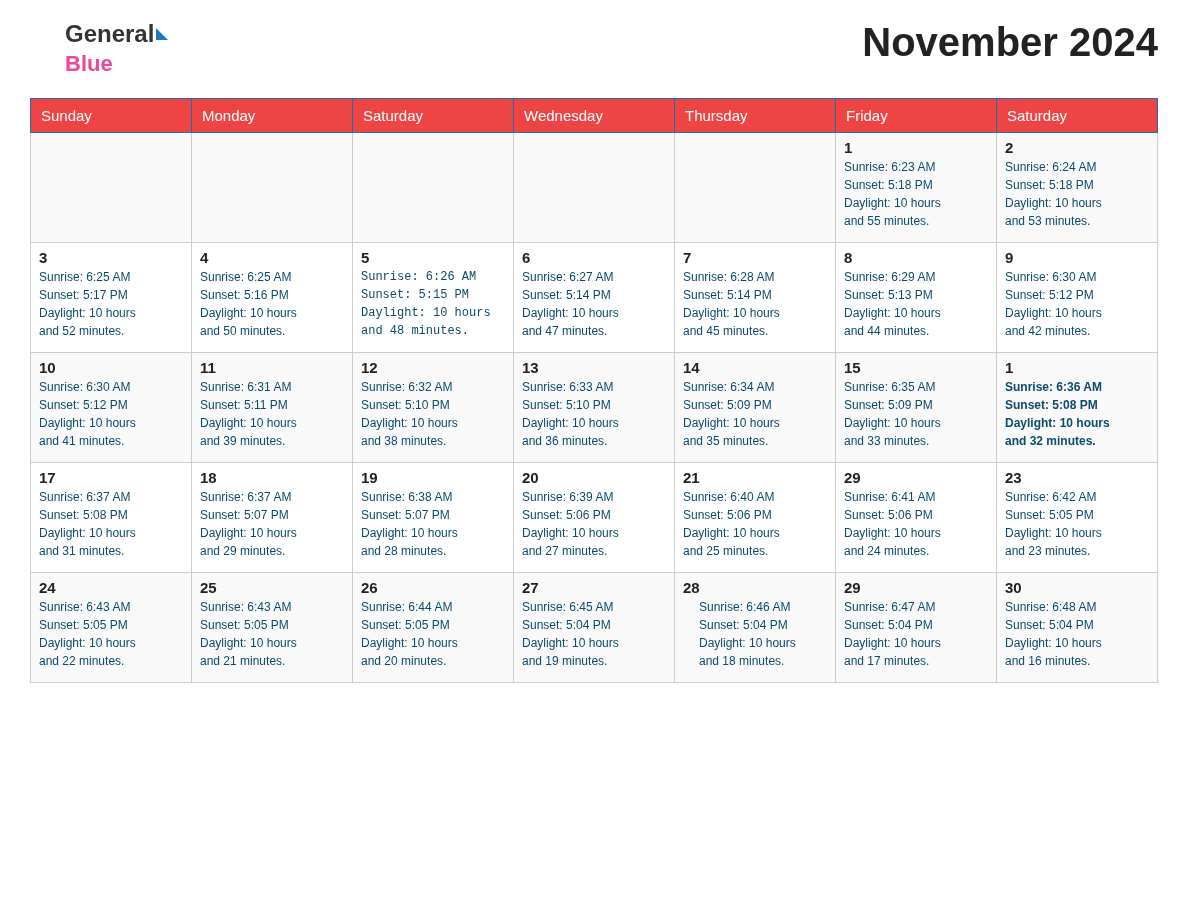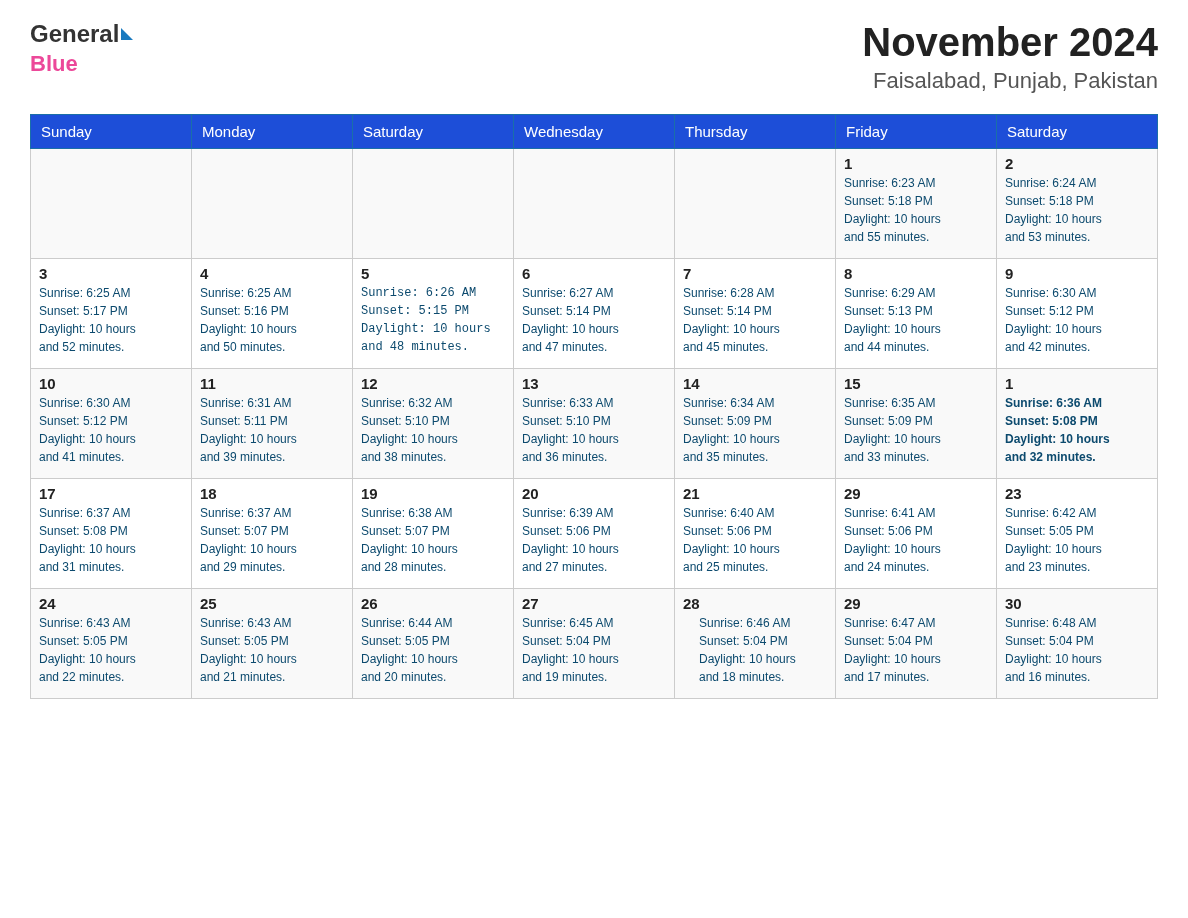--- a/index.html
+++ b/index.html
@@ -8,20 +8,21 @@
       background: #fff;
       padding: 20px 30px;
       width: 1188px;
       min-height: 918px;
     }
     .header {
       display: flex;
       justify-content: space-between;
       align-items: flex-start;
       margin-bottom: 20px;
+      margin-left: 35px;
     }
     .logo {
       display: flex;
       align-items: center;
       gap: 0;
     }
     .logo-triangle {
       width: 0;
       height: 0;
       border-left: 12px solid #1a7abf;
@@ -46,21 +47,21 @@
       font-size: 22px;
       color: #555;
       margin-top: 4px;
     }
     table {
       width: 100%;
       border-collapse: collapse;
       table-layout: fixed;
     }
     thead tr th {
-      background-color: #1d4ed8;
+      background-color: #ef4444;
       color: #fff;
       font-size: 15px;
       font-weight: normal;
       padding: 8px 10px;
       text-align: left;
       border: 1px solid #1a6fa8;
     }
     tbody tr td {
       border: 1px solid #ccc;
       vertical-align: top;
@@ -96,21 +97,20 @@
 
 <div class="header">
   <div class="logo">
     <div style="font-size:24px; font-weight:bold; color:#333; line-height:1.2;">
       <span>General</span><span class="logo-triangle"></span><br>
       <span style="color:#ec4899; font-size:22px;">Blue</span>
     </div>
   </div>
   <div class="title-section">
     <div class="main-title">November 2024</div>
-    <div class="subtitle">Faisalabad, Punjab, Pakistan</div>
   </div>
 </div>
 
 <table>
   <thead>
     <tr>
       <th>Sunday</th>
       <th>Monday</th>
       <th>Saturday</th>
       <th>Wednesday</th>

